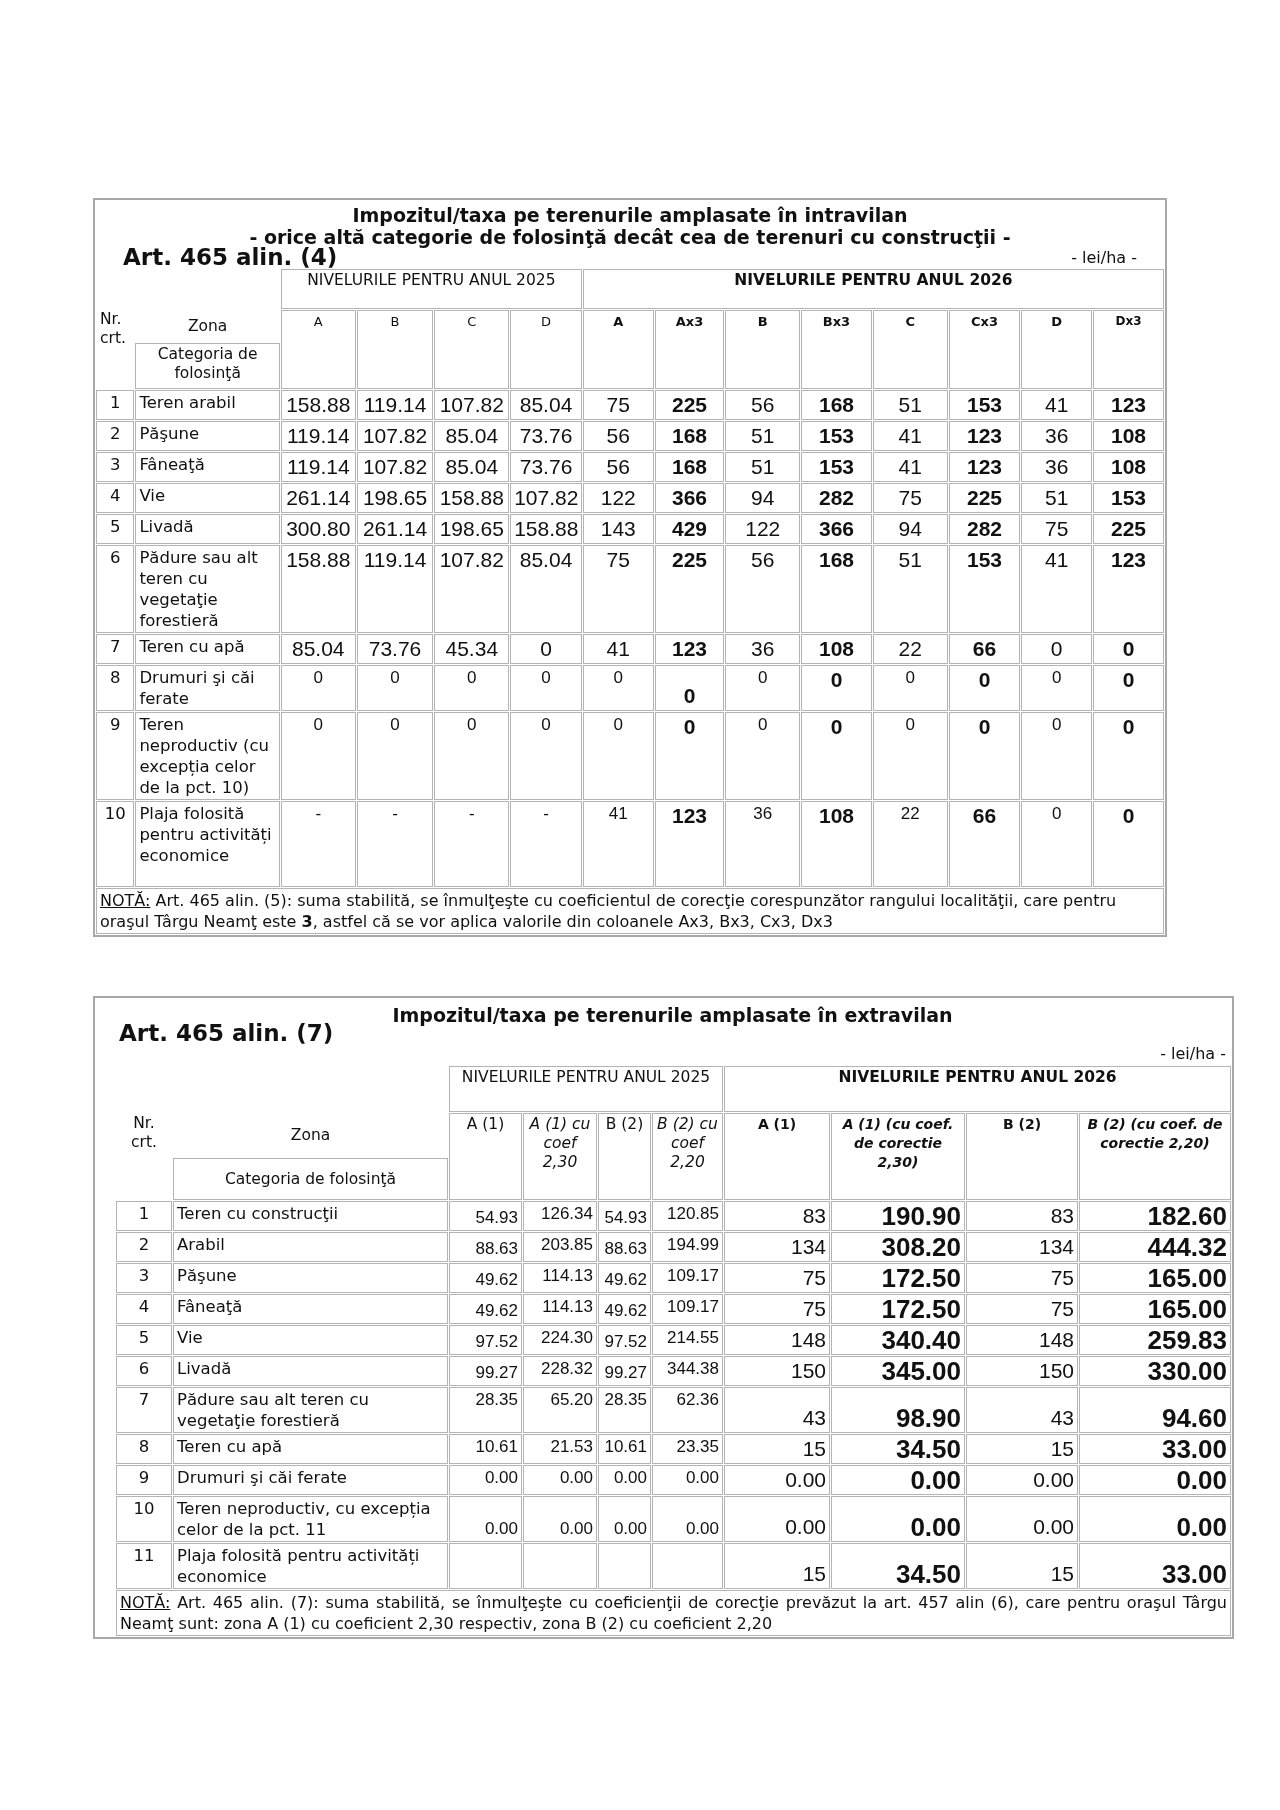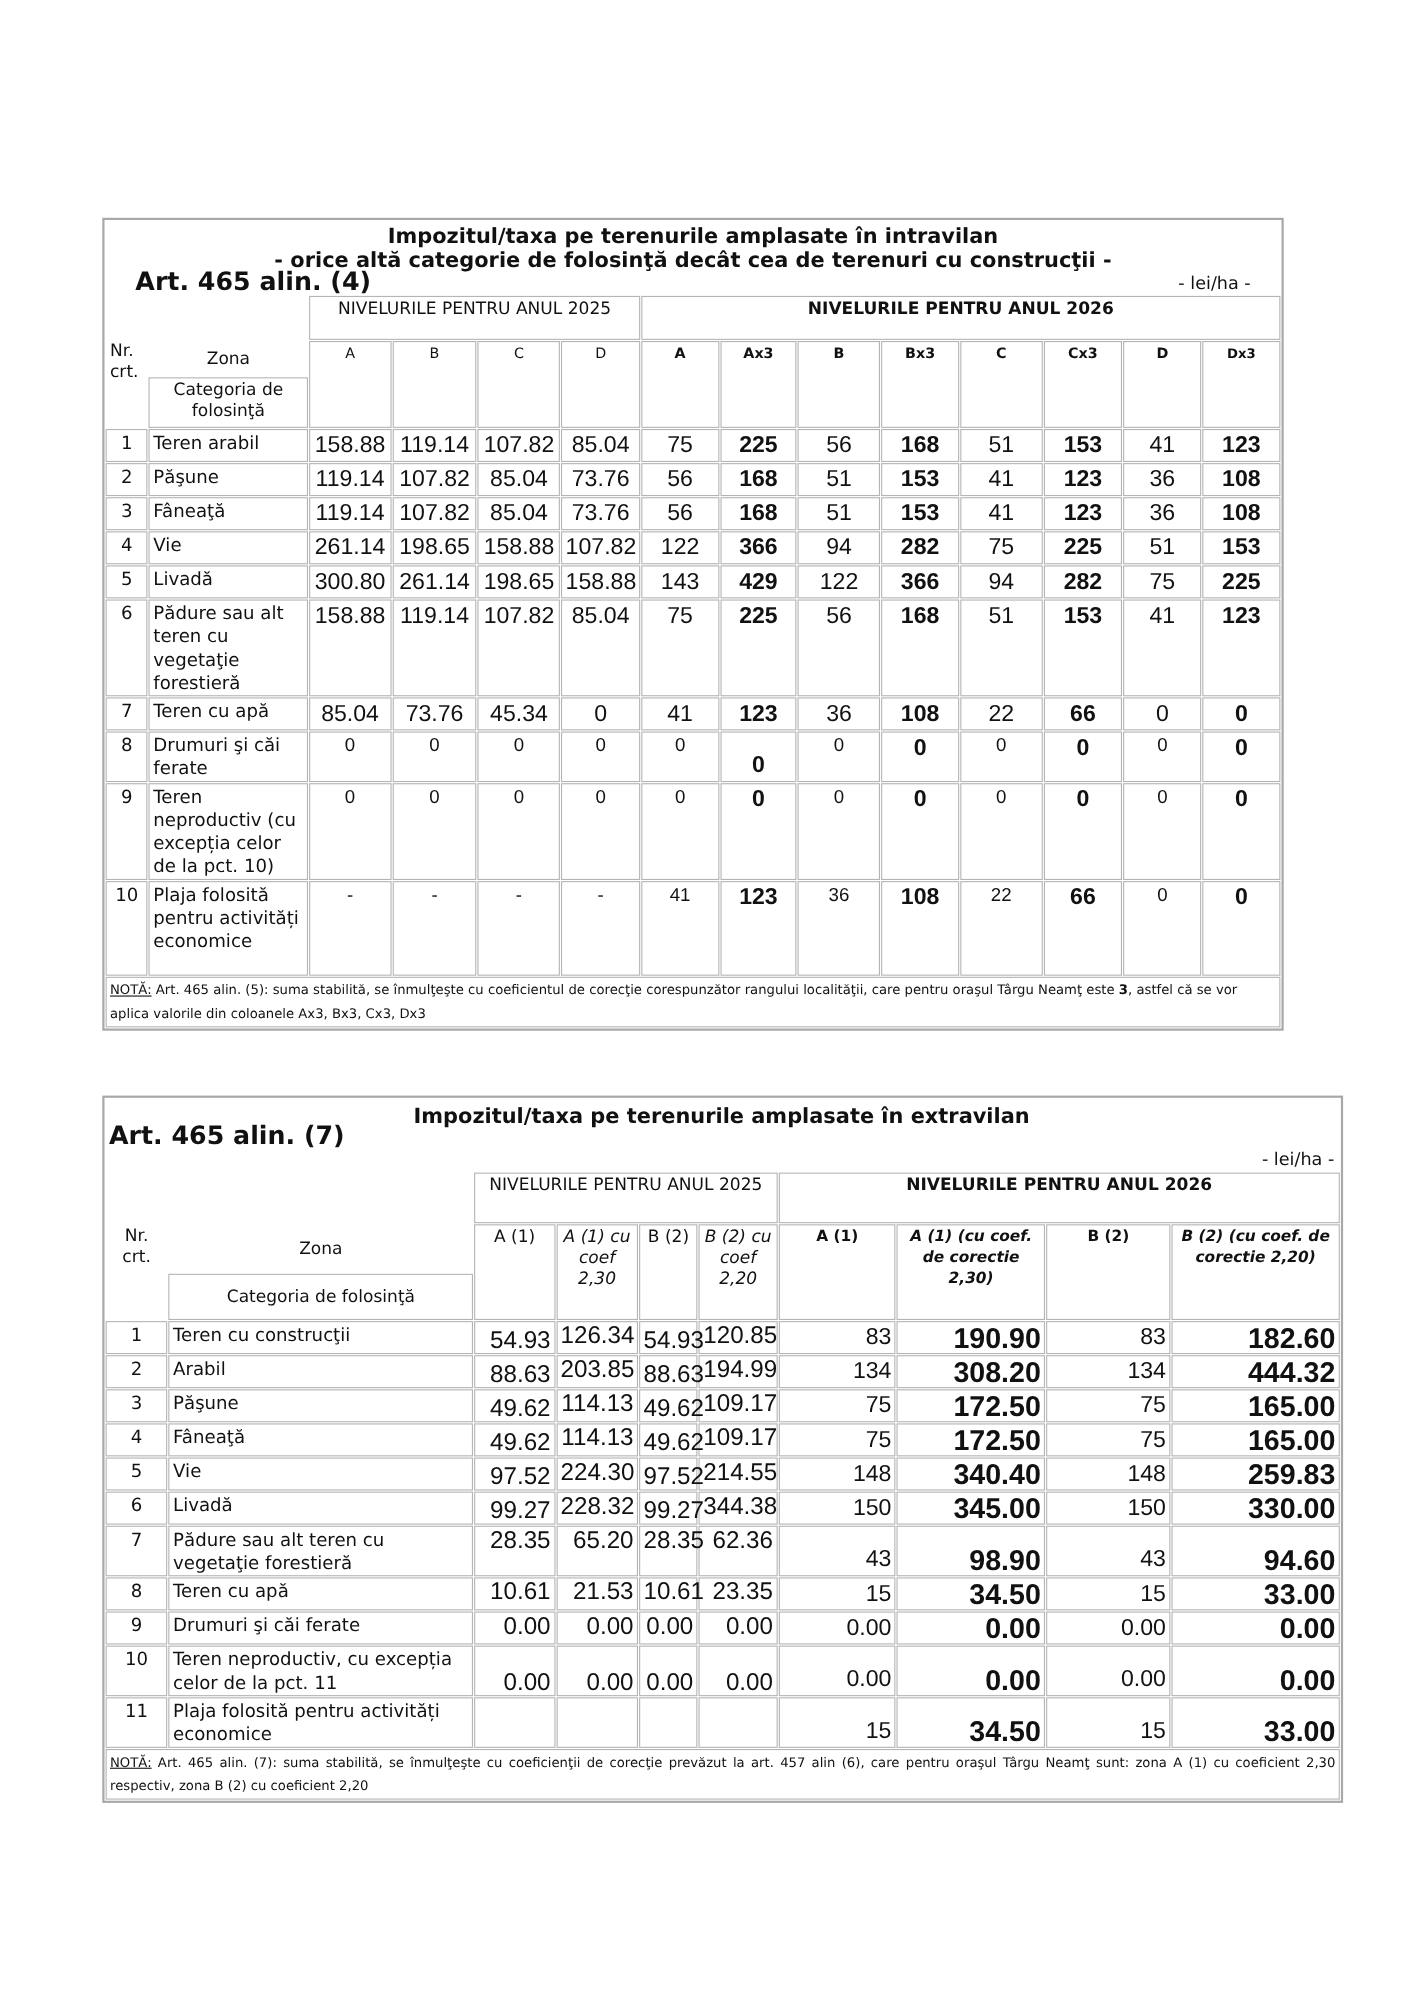--- a/index.html
+++ b/index.html
@@ -1,34 +1,34 @@
 <!DOCTYPE html>
 <html><head>
 <meta charset="utf-8">
 <style>
   html, body { margin:0; padding:0; background:#ffffff; }
   body { width:1280px; height:1810px; position:relative; font-family:"DejaVu Sans", sans-serif; color:#111; overflow:hidden; }
   table { border-collapse:separate; border-spacing:1px; position:absolute; table-layout:fixed; background:#fff; }
   td { border:1px solid #b4b4b4; padding:1px 3px; vertical-align:top; font-size:15.5px; line-height:19px; }
   #t1 { left:93px; top:198px; width:1074px; border:2px solid #a8a8a8; }
-  #t2 { left:93px; top:996px; width:1128px; border:2px solid #a8a8a8; }
+  #t2 { left:93px; top:996px; width:1128px; border:2px solid #a8a8a8;padding-left:20px; }
   .title { font-weight:bold; font-size:19px; line-height:22px; text-align:center; }
   .art { font-weight:bold; font-size:23px; }
   .unit { font-size:16px; text-align:right; }
   .hdr { text-align:center; font-size:15.5px; }
   .hdrb { text-align:center; font-weight:bold; font-size:15.5px; }
   .num { font-family:"Liberation Sans", sans-serif; font-size:21px; line-height:26px; text-align:center; vertical-align:top; }
   .numsm { font-family:"Liberation Sans", sans-serif; font-size:17px; line-height:22px; text-align:center; }
   .b { font-weight:bold; }
   .nr { text-align:center; }
   .cat { font-size:16.5px; line-height:21px; }
-  .note { font-size:12px; line-height:21px; }
+  .note { font-size:16px; line-height:21px; }
   .note u { text-decoration:underline; }
   .it { font-style:italic; }
-  .t2num { font-family:"Liberation Sans", sans-serif; font-size:22px; line-height:22px; text-align:right; }
+  .t2num { font-family:"Liberation Sans", sans-serif; font-size:17px; line-height:22px; text-align:right; }
   .t2big { font-family:"Liberation Sans", sans-serif; font-size:21px; line-height:26px; text-align:right; vertical-align:bottom; }
   .t2bold { font-family:"Liberation Sans", sans-serif; font-size:26px; line-height:26px; text-align:right; font-weight:bold; vertical-align:bottom; }
   .noborder { border-color:transparent; }
 </style>
 </head>
 <body>
 
 <table id="t1">
   <colgroup>
     <col style="width:38px">

